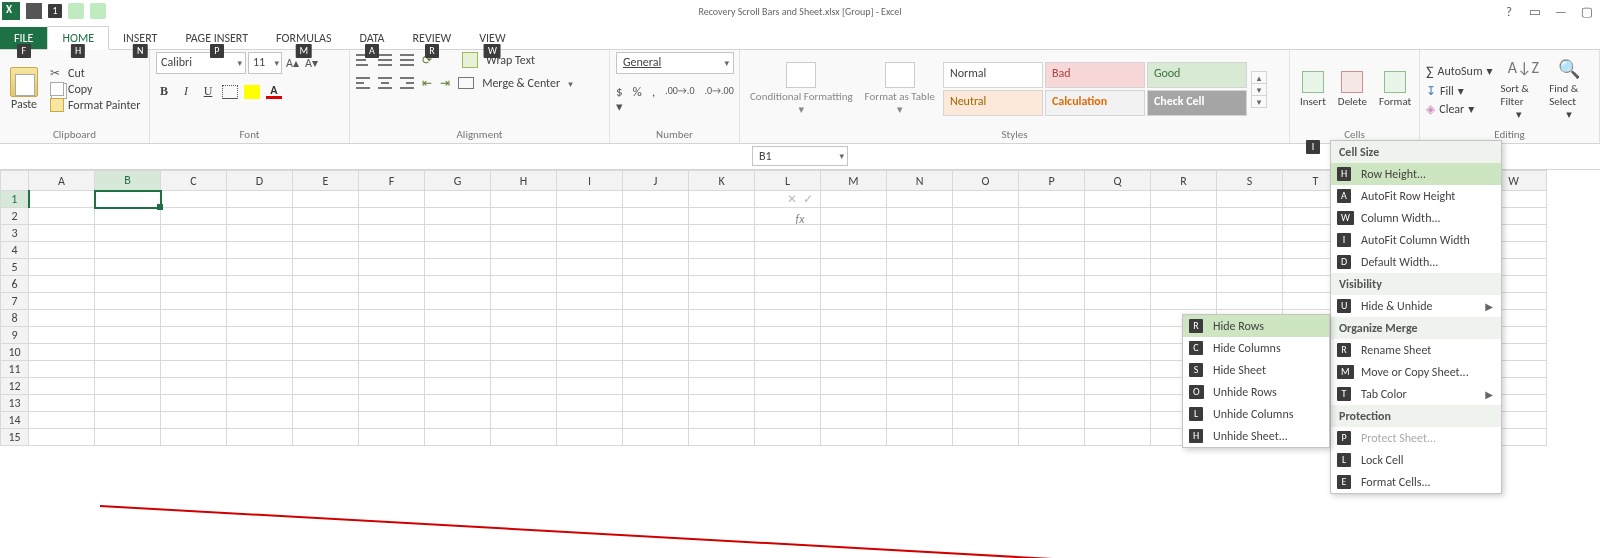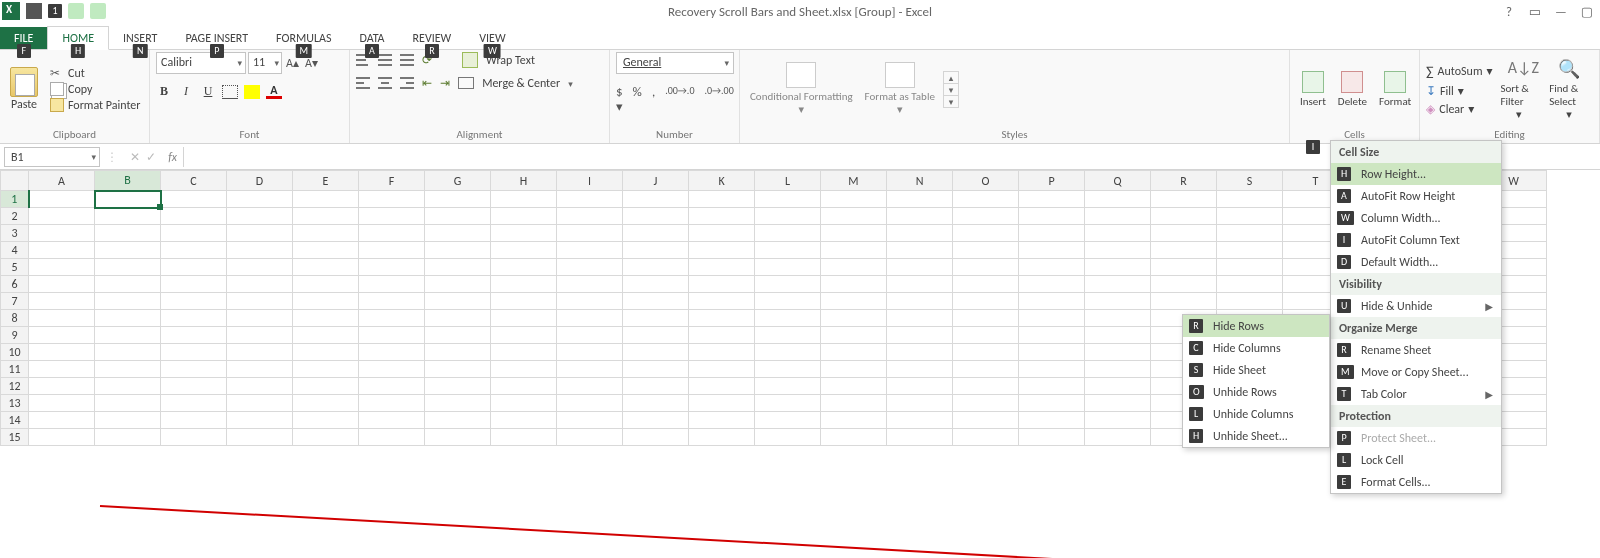--- a/index.html
+++ b/index.html
@@ -5,21 +5,21 @@
   * { box-sizing: border-box; margin: 0; padding: 0; }
   body { font-family: "Segoe UI", Calibri, sans-serif; font-size: 12px; color: #444; background: #fff; width: 1600px; height: 558px; overflow: hidden; position: relative; }
 
   
   .titlebar { height: 24px; background: #fff; display: flex; align-items: center; justify-content: center; position: relative; border-bottom: 1px solid #fff; }
   .titlebar .qat { position: absolute; left: 2px; top: 2px; display: flex; gap: 6px; align-items: center; }
   .titlebar .qat .ico { width: 18px; height: 18px; background: #1e7145; display: inline-block; position: relative; }
   .titlebar .qat .ico.excel::after { content: "X"; color: #fff; font-size: 11px; font-weight: bold; position: absolute; left: 4px; top: 1px; }
   .titlebar .qat .save { width: 16px; height: 16px; background: #555; }
   .titlebar .qat .undo, .titlebar .qat .redo { width: 16px; height: 16px; background: #c0eac0; border-radius: 2px; }
-  .titlebar .title-text { font-size: 13px; color: #666; }
+  .titlebar .title-text { font-size: 10px; color: #666; }
   .winbtns { position: absolute; right: 4px; top: 2px; display: flex; gap: 8px; }
   .winbtns span { width: 18px; height: 18px; display: inline-flex; align-items: center; justify-content: center; color: #666; font-size: 13px; }
 
   
   .keytip { display: inline-block; background: #3b3b3b; color: #fff; font-size: 10px; padding: 1px 4px; border-radius: 1px; line-height: 12px; min-width: 14px; text-align: center; }
   .keytip.pos { position: absolute; }
 
   
   .tabs { height: 26px; display: flex; align-items: flex-end; padding-left: 0; border-bottom: 1px solid #d4d4d4; position: relative; }
   .tab { padding: 4px 14px 4px; font-size: 12px; color: #444; position: relative; }
@@ -99,21 +99,21 @@
 
   
   .editg { width: 180px; }
   .edit-col1 { display: flex; flex-direction: column; gap: 4px; font-size: 12px; }
   .edit-col1 div { display: flex; align-items: center; gap: 4px; }
   .sigma { font-size: 14px; }
   .edit-big { display: flex; flex-direction: column; align-items: center; font-size: 11px; padding: 0 4px; }
   .edit-big .ico { width: 22px; height: 22px; margin-bottom: 2px; }
 
   
-  .fxbar { height: 26px; border-bottom: 1px solid #d4d4d4; display: flex; align-items: center; gap: 6px; padding: 2px 4px; }
+  .fxbar { height: 26px; border-bottom: 1px solid #d4d4d4; display: flex; align-items: center; gap: 6px; padding: 2px 4px; flex-direction: column; }
   .namebox { width: 96px; height: 20px; border: 1px solid #c4c4c4; padding: 2px 6px; background: #fff; position: relative; }
   .namebox .dd { position: absolute; right: 3px; top: 3px; font-size: 9px; color: #666; }
   .fx-btns { display: flex; gap: 6px; color: #bbb; padding: 0 6px; }
   .fx-label { font-style: italic; color: #888; }
   .fx-input { flex: 1; height: 20px; border-left: 1px solid #d4d4d4; padding-left: 8px; }
 
   
   .grid-wrap { position: relative; }
   table.grid { border-collapse: collapse; table-layout: fixed; }
   table.grid th, table.grid td { border: 1px solid #d9d9d9; font-size: 12px; font-weight: normal; color: #444; }
@@ -278,20 +278,28 @@
         <span style="font-size:10px">.0→.00</span>
       </div>
     </div>
     <div class="group-label">Number</div>
   </div>
 
   <div class="group stylesg">
     <div class="group-content">
       <div class="style-big"><div class="ico"></div><span>Conditional Formatting</span> ▾</div>
       <div class="style-big"><div class="ico"></div><span>Format as Table</span> ▾</div>
+      <div class="style-gallery">
+        <div class="style-cell s-normal">Normal</div>
+        <div class="style-cell s-bad">Bad</div>
+        <div class="style-cell s-good">Good</div>
+        <div class="style-cell s-neutral">Neutral</div>
+        <div class="style-cell s-calc">Calculation</div>
+        <div class="style-cell s-check">Check Cell</div>
+      </div>
       <div class="gallery-more">
           <span>▴</span>
           <span>▾</span>
           <span>▾</span>
         </div>
     </div>
     <div class="group-label">Styles</div>
   </div>
 
   <div class="group cellsg">
@@ -773,21 +781,21 @@
   <div class="item">
       <span class="keytip kt">A</span>
       <span>AutoFit Row Height</span>
     </div>
   <div class="item">
       <span class="keytip kt">W</span>
       <span>Column Width...</span>
     </div>
   <div class="item">
       <span class="keytip kt">I</span>
-      <span>AutoFit Column Text</span>
+      <span>AutoFit Column Width</span>
     </div>
   <div class="item">
       <span class="keytip kt">D</span>
       <span>Default Width...</span>
     </div>
   <div class="hdr">Visibility</div>
   <div class="item">
       <span class="keytip kt">U</span>
       <span>Hide &amp; Unhide</span>
       <span class="sub">▶</span>

